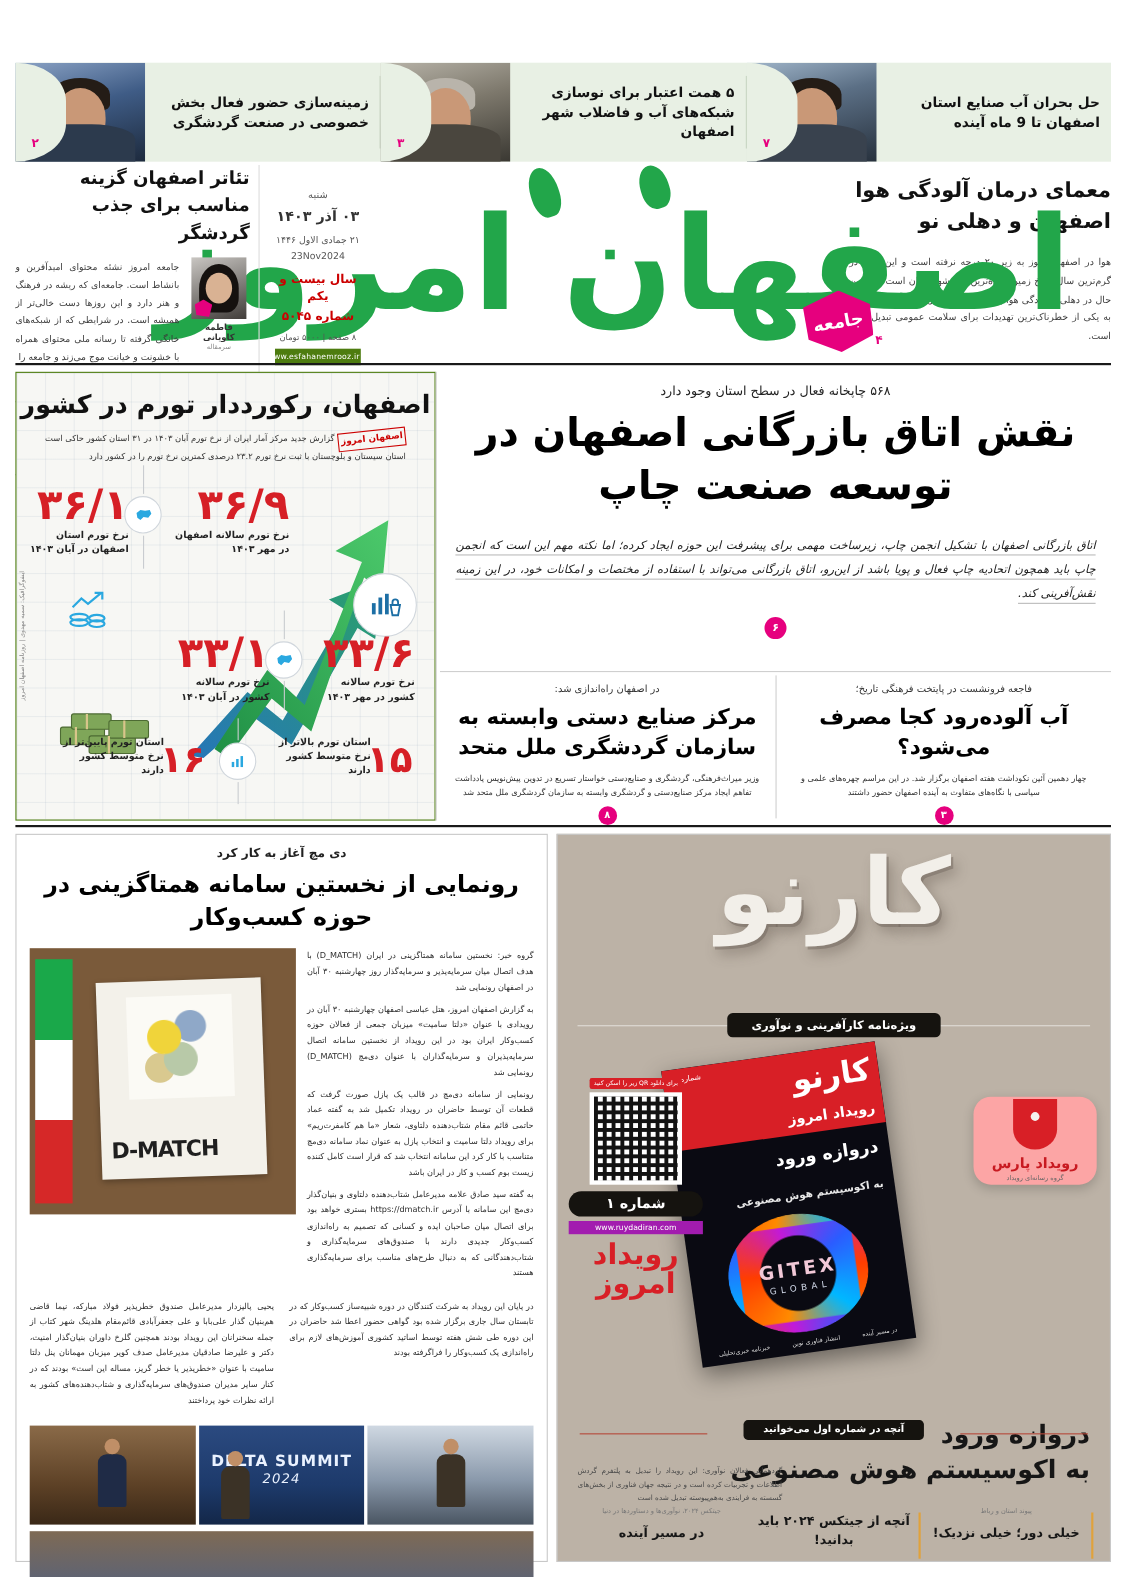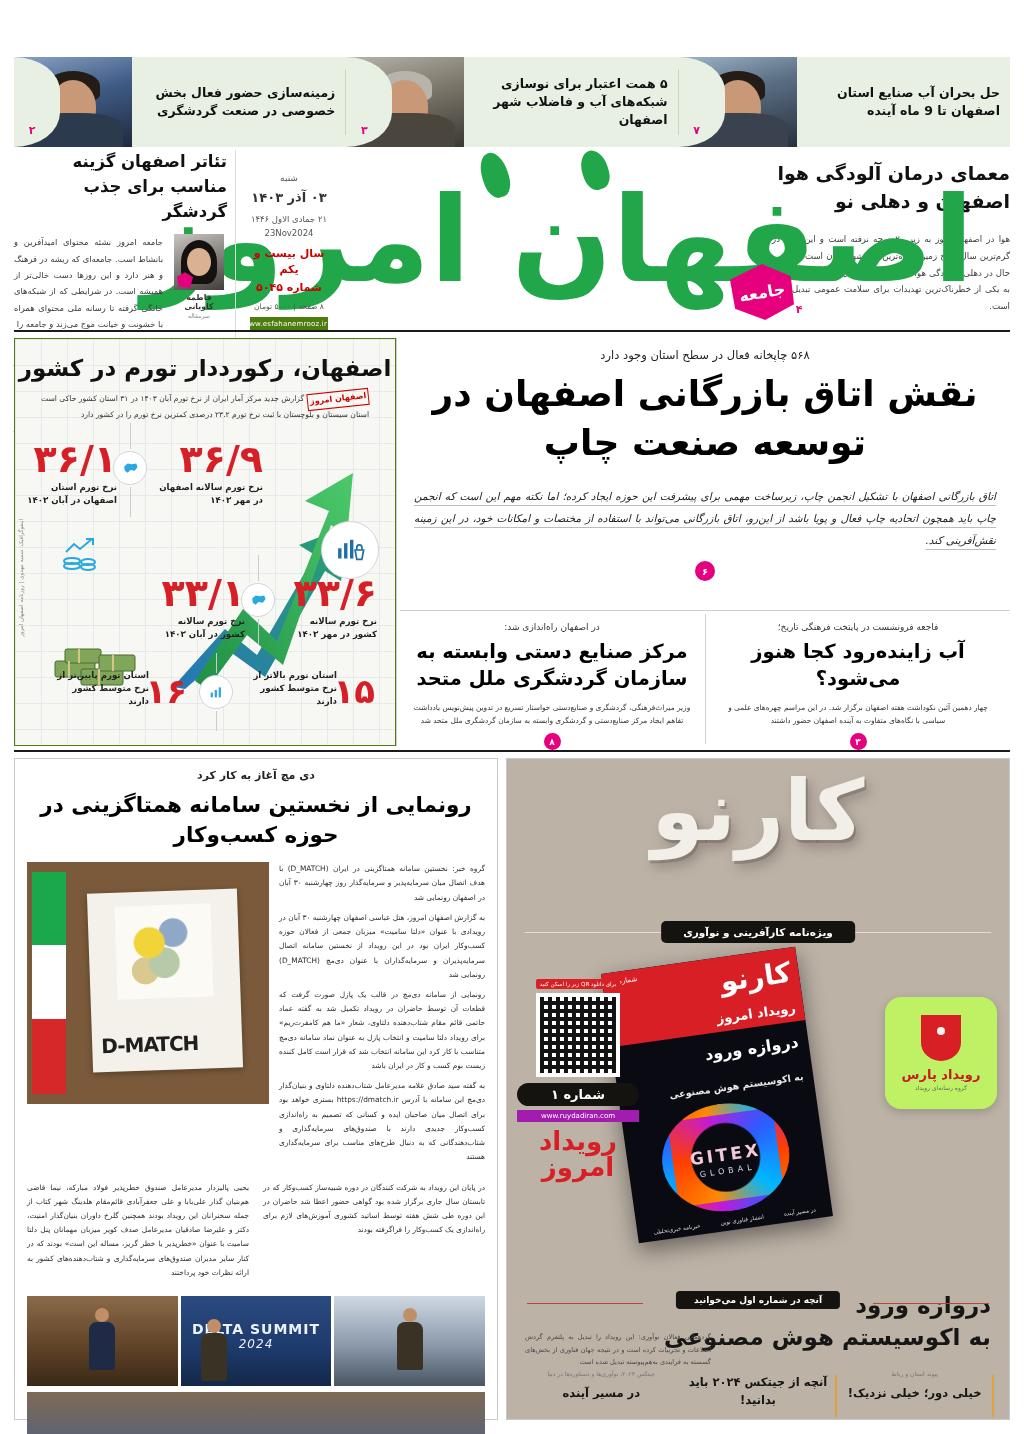--- a/index.html
+++ b/index.html
@@ -217,21 +217,21 @@
         conic-gradient(from 200deg, #ff8a00, #ff3d00, #c21ad8, #2b5cff, #00b7ff, #ff8a00);
      -webkit-mask: radial-gradient(circle, transparent 0 40%, #000 42%);
              mask: radial-gradient(circle, transparent 0 40%, #000 42%);
      filter: blur(0.4px); }
   .gitex-label { position: absolute; left: 50%; top: 186px; transform: translateX(-50%); text-align: center; color: #fff; }
   .gitex-label .g1 { font-size: 17px; font-weight: bold; letter-spacing: 3px; color: #f2c9d8; }
   .gitex-label .g2 { font-size: 8px; letter-spacing: 4px; color: #cfd6e6; margin-top: 2px; }
   .mag-foot { position: absolute; left: 0; right: 0; bottom: 6px; display: flex; flex-direction: row-reverse;
      justify-content: space-around; color: #dcdcdc; font-size: 5.6px; padding: 0 6px; }
 
-  .royaad-card { position: absolute; right: 12px; top: 42px; width: 112px; height: 112px; background: #bef264; border-radius: 16px;
+  .royaad-card { position: absolute; right: 12px; top: 42px; width: 112px; height: 80px; background: #fca5a5; border-radius: 16px;
      display: flex; flex-direction: column; align-items: center; justify-content: center; box-shadow: 0 3px 10px rgba(0,0,0,.18); }
   .royaad-mark { width: 40px; height: 46px; background: #d81f26; border-radius: 0 0 50% 50%/0 0 40% 40%; position: relative; }
   .royaad-mark::after { content:""; position:absolute; left:50%; top:12px; transform:translateX(-50%); width:8px;height:8px;background:#f4f2ee;border-radius:50%; }
   .royaad-card .rn { margin-top: 6px; font-size: 13px; font-weight: bold; color: #c81a21; }
   .royaad-card .rs { font-size: 6px; color: #666; margin-top: 2px; }
 
   .qr-col { position: absolute; left: 10px; top: 16px; width: 122px; text-align: center; }
   .qr-hint { background: #d81f26; color: #fff; font-size: 5.6px; padding: 2px 4px; border-radius: 2px; display: inline-block; }
   .qr { width: 84px; height: 84px; margin: 3px auto 0 auto; background: #fff; padding: 4px; }
   .qr-in { width: 100%; height: 100%;
@@ -486,21 +486,21 @@
     <h1>نقش اتاق بازرگانی اصفهان در توسعه صنعت چاپ</h1>
     <div class="lead">اتاق بازرگانی اصفهان با تشکیل انجمن چاپ، زیرساخت مهمی برای پیشرفت این حوزه ایجاد کرده؛ اما نکته مهم این است که انجمن چاپ باید همچون اتحادیه چاپ فعال و پویا باشد از این‌رو، اتاق بازرگانی می‌تواند با استفاده از مختصات و امکانات خود، در این زمینه نقش‌آفرینی کند.</div>
     <div class="pagedot">۶</div>
   </div>
 
   <div class="hsep"></div>
   <div class="vsep-b"></div>
 
   <div class="sub2 right">
     <div class="kicker">فاجعه فرونشست در پایتخت فرهنگی تاریخ؛</div>
-    <h3>آب زاینده‌رود کجا هنوز می‌شود؟</h3>
+    <h3>آب آلوده‌رود کجا مصرف می‌شود؟</h3>
     <div class="dek">چهار دهمین آئین نکوداشت هفته اصفهان برگزار شد. در این مراسم چهره‌های علمی و سیاسی با نگاه‌های متفاوت به آینده اصفهان حضور داشتند</div>
     <div class="pagedot">۳</div>
   </div>
 
   <div class="sub2 left">
     <div class="kicker">در اصفهان راه‌اندازی شد:</div>
     <h3>مرکز صنایع دستی وابسته به سازمان گردشگری ملل متحد</h3>
     <div class="dek">وزیر میراث‌فرهنگی، گردشگری و صنایع‌دستی خواستار تسریع در تدوین پیش‌نویس یادداشت تفاهم ایجاد مرکز صنایع‌دستی و گردشگری وابسته به سازمان گردشگری ملل متحد شد</div>
     <div class="pagedot">۸</div>
   </div>

